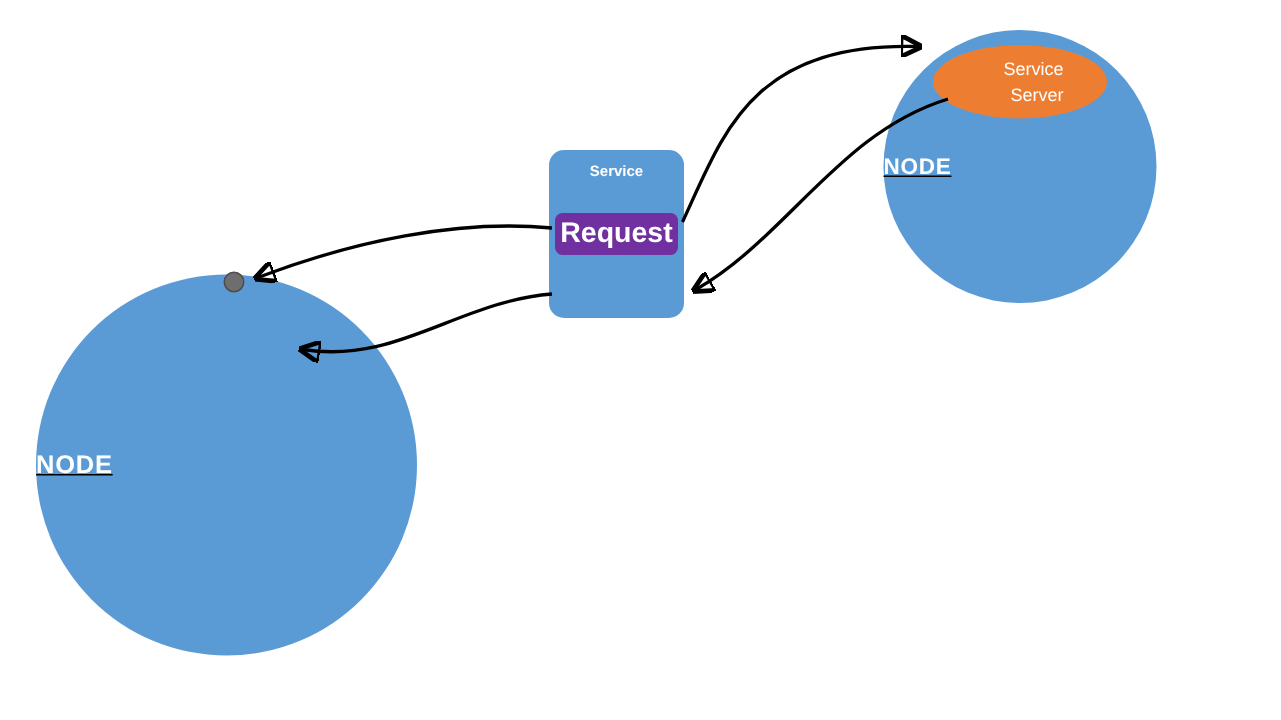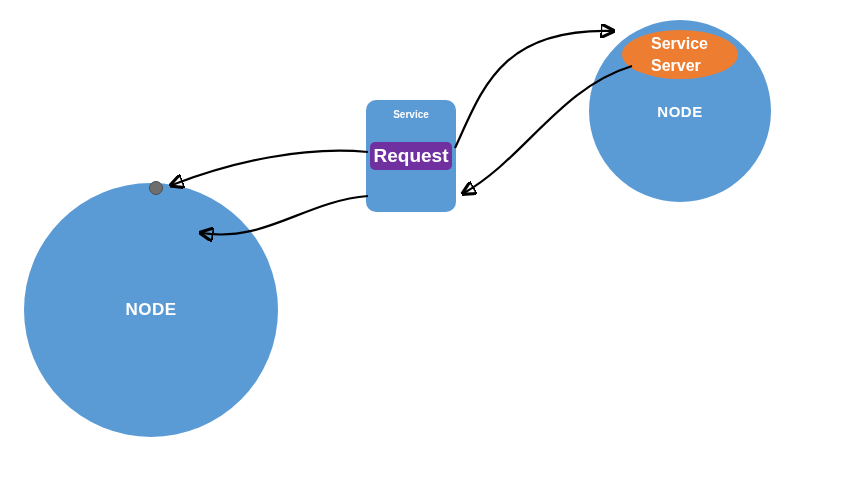--- a/index.html
+++ b/index.html
@@ -11,33 +11,33 @@
     --dot-gray:#6E6E6E;
     --background:#FFFFFF;
     --text-white:#FFFFFF;
   }
   *{margin:0;padding:0;box-sizing:border-box;}
   html,body{width:854px;height:480px;overflow:hidden;background:var(--background);}
   body{font-family:"Liberation Sans", sans-serif;}
   .stage{position:relative;width:854px;height:480px;background:var(--background);}
 
   .circle{position:absolute;border-radius:50%;background:var(--node-blue);
-          display:flex;align-items:center;justify-content:center;}
+          display:flex;align-items:center;justify-content:flex-start;text-decoration:underline;}
   .node-left{left:24px;top:183px;width:254px;height:254px;}
   .node-right{left:589px;top:20px;width:182px;height:182px;}
   .node-label{color:var(--text-white);font-weight:bold;letter-spacing:0.5px;}
   .node-left .node-label{font-size:17px;}
   .node-right .node-label{font-size:15px;}
 
   .ellipse{position:absolute;border-radius:50%;display:flex;align-items:center;
            justify-content:center;text-align:center;}
   .client-ellipse{left:94px;top:192px;width:116px;height:52px;background:var(--client-green);}
   .server-ellipse{left:622px;top:30px;width:116px;height:49px;background:var(--server-orange);}
-  .ellipse-label{color:var(--text-white);font-weight:bold;font-size:16px;line-height:1.35;
-                 width:58px;text-align:left;}
+  .ellipse-label{color:var(--text-white);font-weight:normal;font-size:12px;line-height:1.35;
+                 width:58px;text-align:right;}
 
   .dot{position:absolute;left:149px;top:181px;width:14px;height:14px;border-radius:50%;
        background:var(--dot-gray);border:1px solid #4d4d4d;}
 
   .service-box{position:absolute;left:366px;top:100px;width:90px;height:112px;
                background:var(--node-blue);border-radius:10px;}
   .service-title{position:absolute;top:9px;left:0;right:0;text-align:center;
                  color:var(--text-white);font-weight:bold;font-size:10px;}
   .action-box{position:absolute;left:4px;right:4px;height:28px;background:var(--action-purple);
               border-radius:5px;display:flex;align-items:center;justify-content:center;

